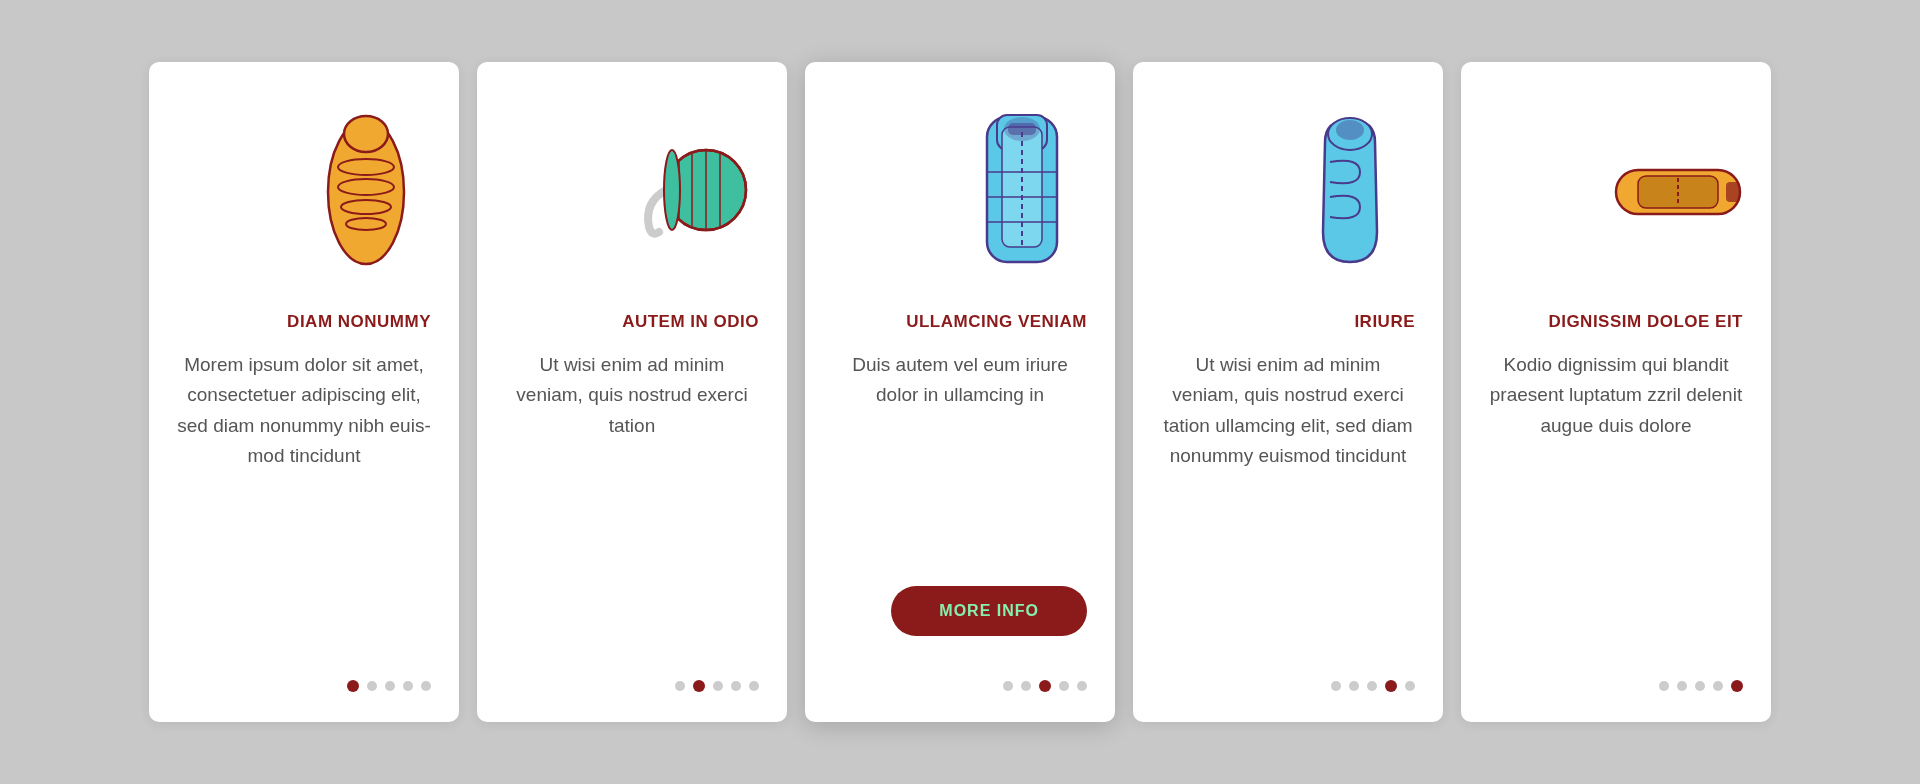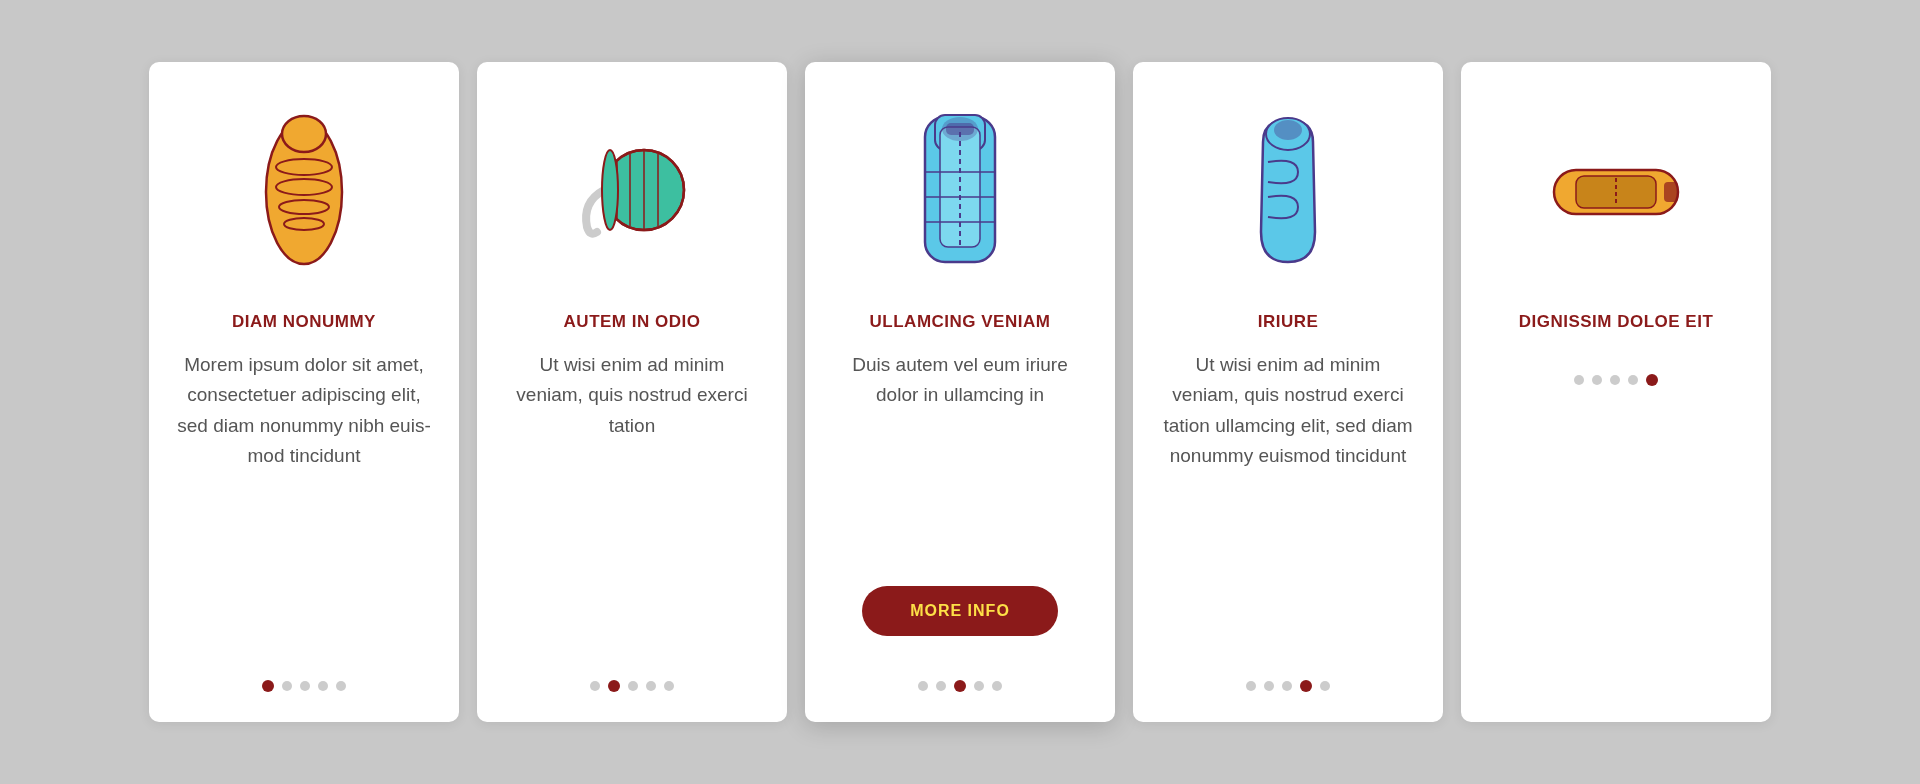--- a/index.html
+++ b/index.html
@@ -22,21 +22,21 @@
       padding: 40px 60px;
     }
 
     .card {
       background: #fff;
       border-radius: 10px;
       width: 310px;
       min-height: 640px;
       display: flex;
       flex-direction: column;
-      align-items: center;
+      align-items: flex-end;
       padding: 40px 28px 30px 28px;
       box-shadow: 0 2px 12px rgba(0,0,0,0.08);
     }
 
     .card.active {
       box-shadow: 0 4px 24px rgba(0,0,0,0.18);
       min-height: 660px;
     }
 
     .card-icon {
@@ -61,21 +61,21 @@
     .card-text {
       font-size: 19px;
       color: #555;
       text-align: center;
       line-height: 1.6;
       flex: 1;
     }
 
     .more-info-btn {
       background-color: #8b1a1a;
-      color: #fde047;
+      color: #86efac;
       border: none;
       border-radius: 30px;
       padding: 16px 48px;
       font-size: 16px;
       font-weight: 700;
       letter-spacing: 1px;
       cursor: pointer;
       margin: 20px 0;
       text-transform: uppercase;
     }
@@ -231,20 +231,21 @@
         <rect x="8" y="18" width="124" height="44" rx="22" ry="22" fill="#f0a830" stroke="#8b1a1a" stroke-width="2.5"></rect>
 
         <rect x="30" y="24" width="80" height="32" rx="8" ry="8" fill="#c8841a" stroke="#8b1a1a" stroke-width="1.5"></rect>
 
         <line x1="70" y1="26" x2="70" y2="54" stroke="#8b1a1a" stroke-width="2" stroke-dasharray="4,3"></line>
 
         <rect x="118" y="30" width="14" height="20" rx="4" fill="#8b1a1a" opacity="0.7"></rect>
       </svg>
     </div>
     <div class="card-title">DIGNISSIM DOLOE EIT</div>
+    <div class="card-text">Kodio dignissim qui blandit praesent luptatum zzril delenit augue duis dolore</div>
     <div class="dots">
       <div class="dot"></div>
       <div class="dot"></div>
       <div class="dot"></div>
       <div class="dot"></div>
       <div class="dot active"></div>
     </div>
   </div>
 
 </div>

